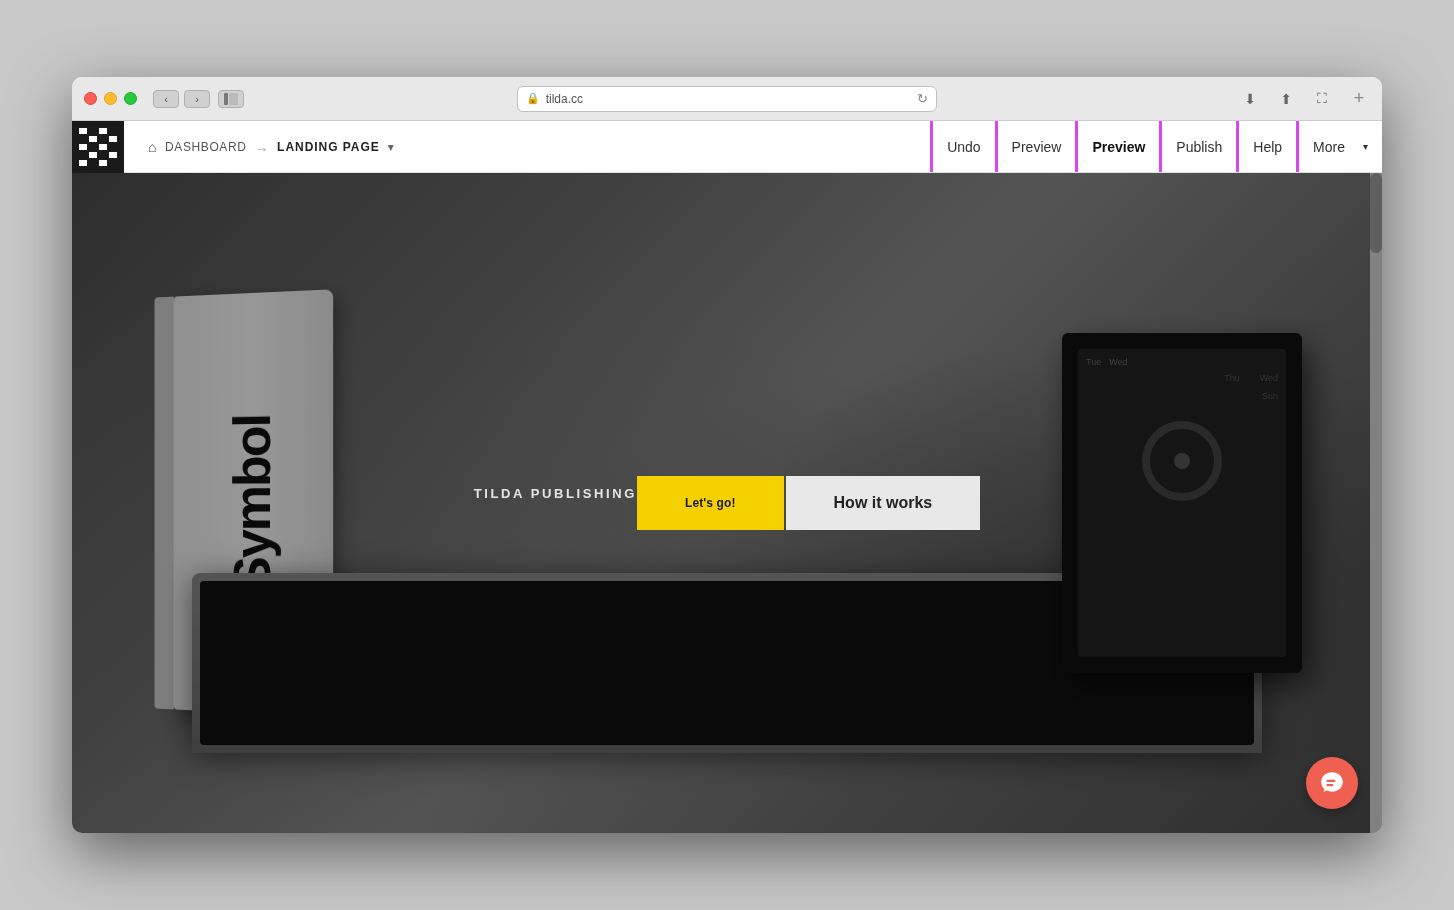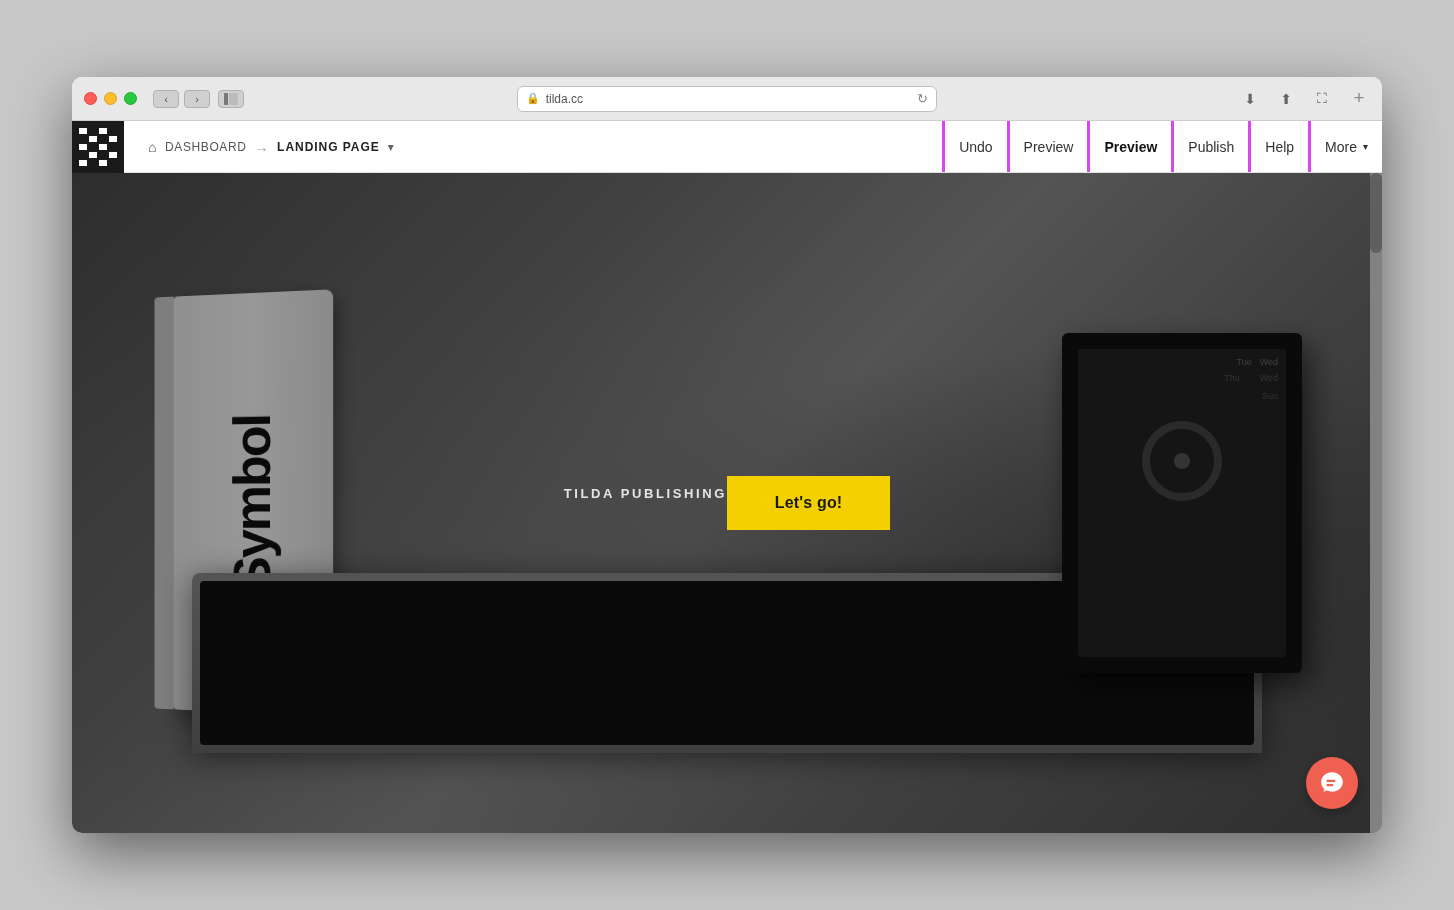--- a/index.html
+++ b/index.html
@@ -214,21 +214,21 @@
       font-weight: 400;
       border-left: 3px solid #d946ef;
     }
 
     .nav-action.publish {
       font-weight: 700;
       color: #111;
     }
 
     .nav-action.more {
-      gap: 4px;
+      gap: 16px;
     }
 
     
     .content-area {
       position: relative;
       height: 660px;
       overflow: hidden;
     }
 
     .hero-bg {
@@ -358,21 +358,21 @@
     }
 
     .hero-buttons {
       display: flex;
       gap: 2px;
     }
 
     .btn-primary {
       background: #f5d000;
       color: #1a1a1a;
-      font-size: 16px;
+      font-size: 12px;
       font-weight: 700;
       padding: 18px 48px;
       border: none;
       cursor: pointer;
       letter-spacing: 0.01em;
     }
 
     .btn-secondary {
       background: #e8e8e8;
       color: #222;
@@ -544,21 +544,21 @@
     <div class="book-left">
       <div class="book-spine"></div>
     </div>
 
     <div class="laptop">
       <div class="laptop-screen"></div>
     </div>
 
     <div class="calendar-device">
       <div class="calendar-inner">
-        <div style="color:#666; font-size:9px; margin-bottom:6px; display:flex; gap:8px; justify-content:flex-end;">
+        <div style="color:#666; font-size:9px; margin-bottom:6px; display:flex; gap:8px; justify-content:flex-start;">
           <span>Tue</span>
             <span>Wed</span>
         </div>
         <div style="color:#555; font-size:9px; margin-bottom:8px; display:flex; gap:20px; justify-content:flex-end;">
           <span>Thu</span>
             <span>Wed</span>
         </div>
         <div style="color:#555; font-size:9px; display:flex; gap:8px; justify-content:flex-end;">
           <span>Sun</span>
         </div>
@@ -567,20 +567,21 @@
         </div>
       </div>
     </div>
 
     <div style="position:absolute; inset:0; background:rgba(0,0,0,0.38); z-index:5;"></div>
 
     <div class="hero-content">
       <p class="hero-subtitle">TILDA PUBLISHING</p>
       <div class="hero-buttons">
         <button class="btn-primary">Let's go!</button>
+        <button class="btn-secondary">How it works</button>
       </div>
     </div>
 
     <div class="chat-bubble">
       <svg viewBox="0 0 24 24">
         <path d="M12 2C6.48 2 2 6.02 2 11c0 2.7 1.2 5.12 3.12 6.83L4 20l3.24-1.08C8.6 19.62 10.26 20 12 20c5.52 0 10-4.02 10-9S17.52 2 12 2zm1 13H7v-2h6v2zm2-4H7V9h8v2z"></path>
       </svg>
     </div>
 
     <div class="scrollbar">

